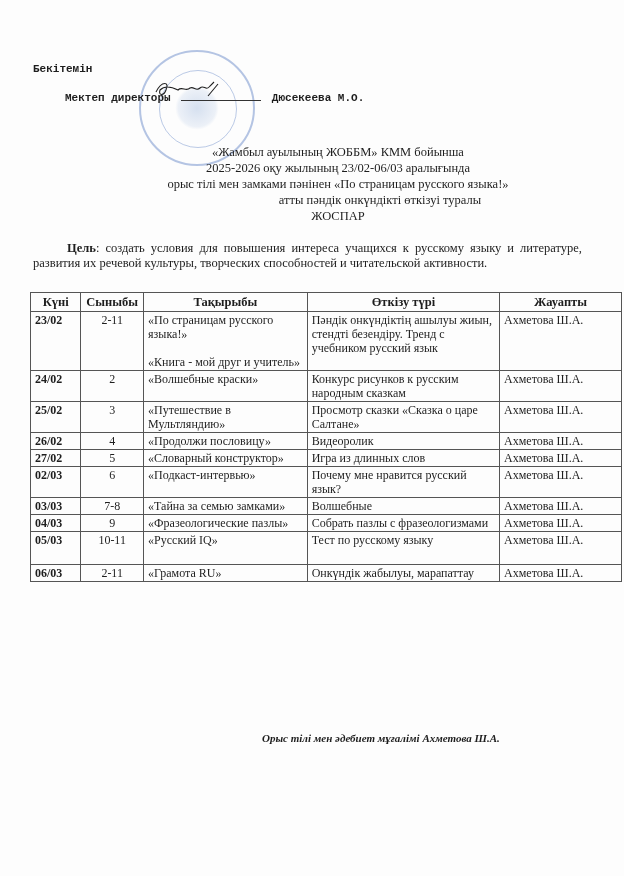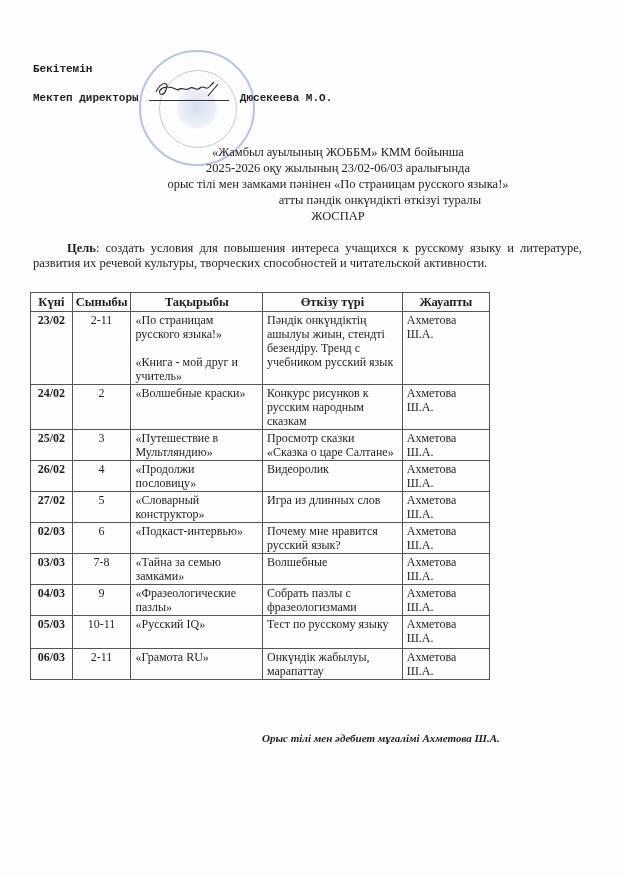--- a/index.html
+++ b/index.html
@@ -2,38 +2,38 @@
 <html><head>
 <meta charset="utf-8">
 <style>
   html, body { margin:0; padding:0; }
   body {
     width:624px; height:876px; background:#fdfdfd; position:relative; overflow:hidden;
     font-family:"Liberation Serif", "DejaVu Serif", serif; color:#1e1e1e;
   }
   .approve { position:absolute; left:33px; font-weight:bold; font-size:11px;font-family:Liberation Mono, monospace; }
   .approve.l1 { top:63px; }
-  .approve.l2 { top:90px; }
+  .approve.l2 { top:90px;margin-left:32px; }
   .approve .sigline { display:inline-block; width:80px; border-bottom:1px solid #333; margin:0 4px; vertical-align:baseline; position:relative; height:10px;}
   .stamp {
     position:absolute; left:139px; top:50px; width:116px; height:116px; border-radius:50%;
     border:2px solid rgba(120,150,205,0.55); box-sizing:border-box;
   }
   .stamp .inner { position:absolute; left:18px; top:18px; width:76px; height:76px; border-radius:50%;
     border:1.5px solid rgba(120,150,205,0.5); }
   .stamp .emblem { position:absolute; left:34px; top:34px; width:44px; height:44px; border-radius:50%;
     background:radial-gradient(circle, rgba(140,170,215,0.35) 0%, rgba(140,170,215,0.15) 60%, transparent 70%); }
   .signature { position:absolute; left:152px; top:78px; width:70px; height:22px; }
   .heading { position:absolute; left:0; width:592px; text-align:center; font-weight:normal; font-size:12.5px; line-height:16px;padding-left:42px; }
   .goal { position:absolute; left:33px; top:241px; width:549px; font-size:12.5px; line-height:15px; text-align:justify; }
   .goal b { font-weight:bold;margin-left:34px; }
-  table.plan { position:absolute; left:30px; top:292px; width:460px; border-collapse:collapse; font-size:12px; line-height:14px; }
+  table.plan { position:absolute; left:30px; top:292px; width:592px; border-collapse:collapse; font-size:12px; line-height:14px; }
   table.plan th, table.plan td { border:1px solid #555; vertical-align:top; padding:1px 4px; }
   table.plan th { font-weight:bold; text-align:center; font-size:12.5px; padding:2px 3px; }
-  td.date { font-weight:bold; text-align:center; }
+  td.date { font-weight:bold; }
   td.grade { text-align:center; }
   .footer { position:absolute; left:262px; top:732px; font-weight:bold; font-style:italic; font-size:11px; }
   .gap { display:block; height:14px; }
 </style>
 </head>
 <body>
 
 <div class="stamp">
   <div class="inner"></div>
   <div class="emblem"></div>

